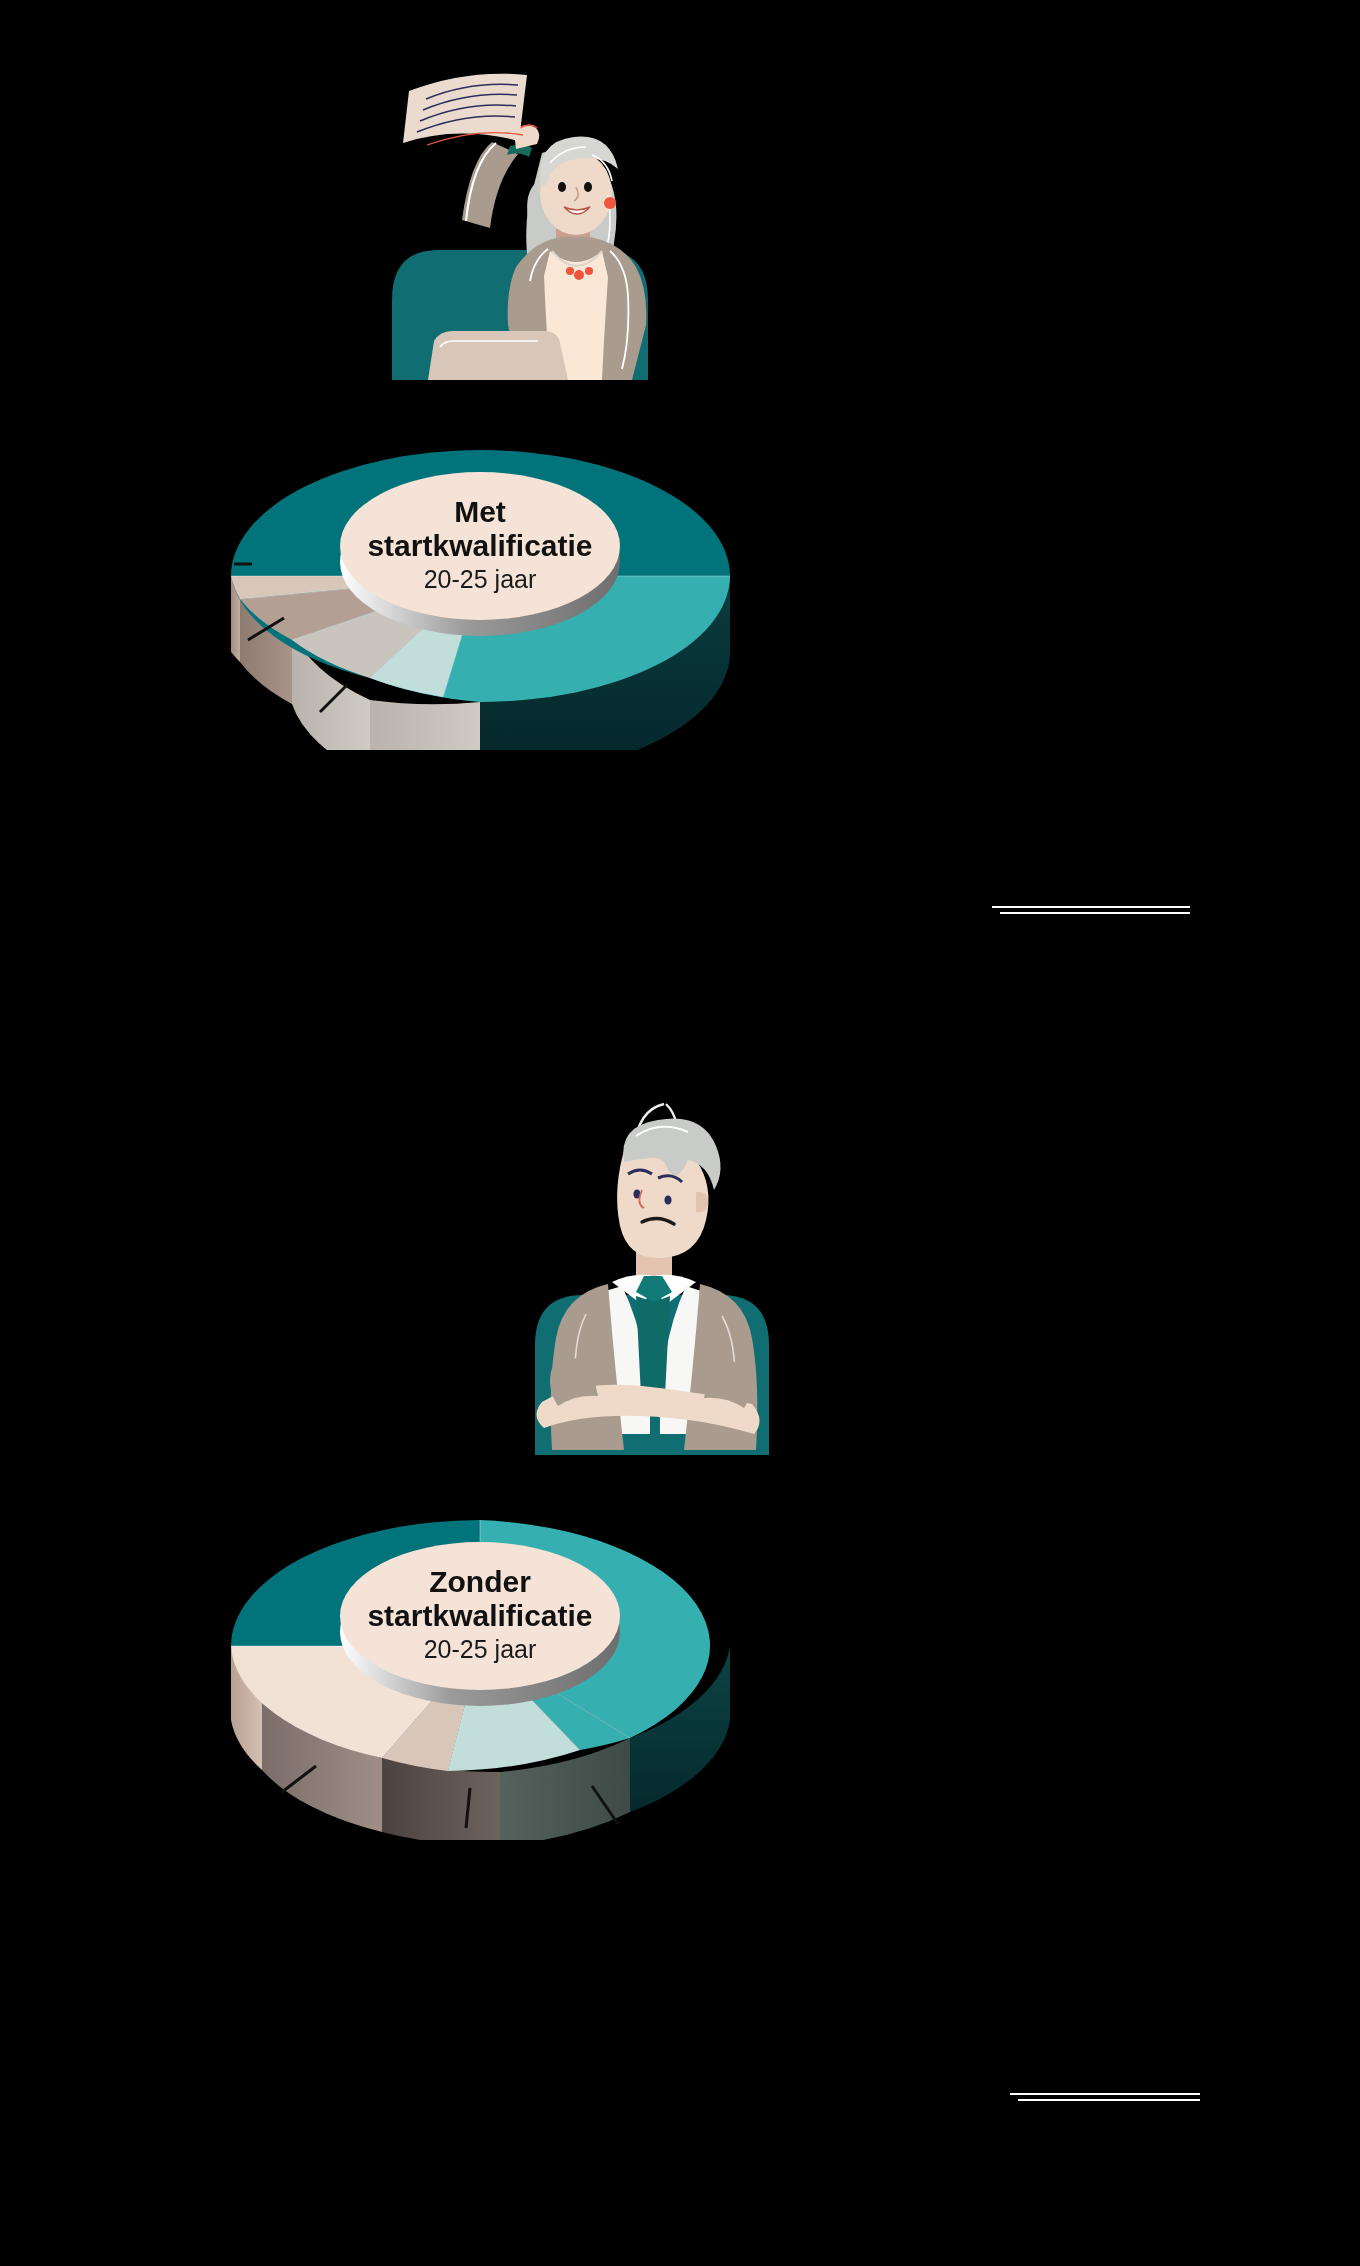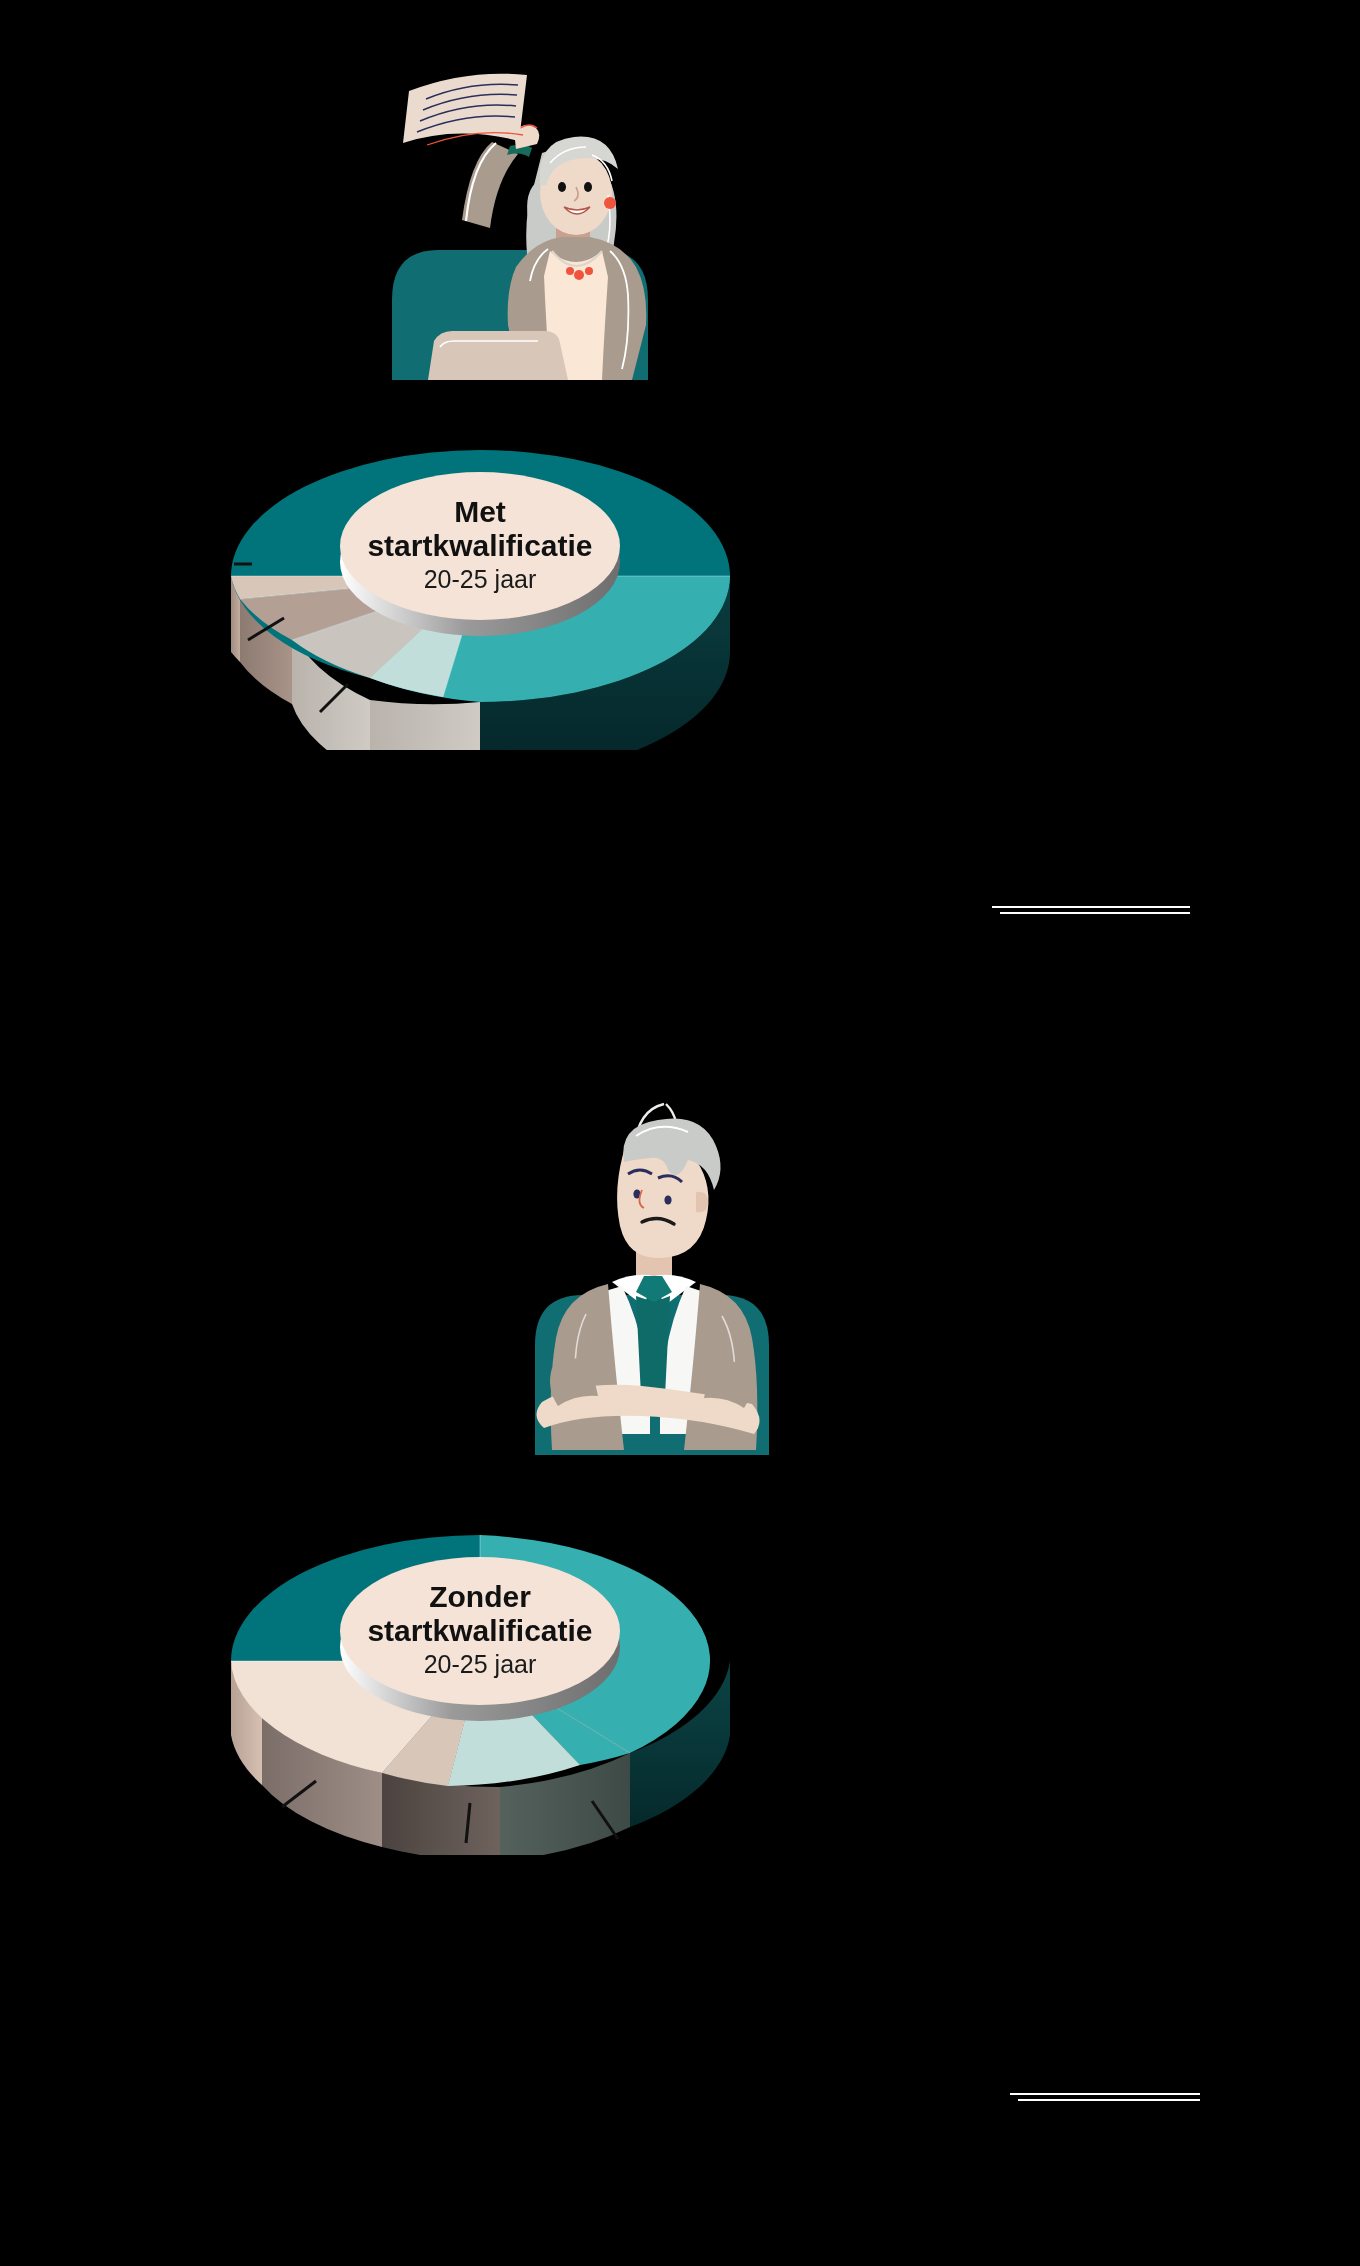--- a/index.html
+++ b/index.html
@@ -223,21 +223,21 @@
           <path d="M222 246 q16 28 12 78"></path>
         </g>
 
         <path d="M42 332 q36-22 100-16 q60 6 110 18 q14 16 2 30 q-54-16 -112-18 q-60-2 -98 12 q-14-12 -2-26 z" fill="#EFD9C8"></path>
 
         <path d="M52 298 q18-14 38-8 l8 36 q-22-2 -40 10 q-12-18 -6-38 z" fill="#A99B8D"></path>
         <path d="M250 300 q-18-14 -38-8 l-8 36 q22-2 40 10 q12-18 6-38 z" fill="#A99B8D"></path>
       </svg>
     </div>
 
-    <div class="chart-wrap" style="left:200px;top:375px;width:560px;height:420px;">
+    <div class="chart-wrap" style="left:200px;top:360px;width:560px;height:420px;">
       <svg width="560" height="420" viewBox="0 0 560 420">
         <defs>
           <linearGradient id="side2DarkTeal" x1="0" y1="0" x2="0" y2="1">
             <stop offset="0%" stop-color="#0c4446"></stop>
               <stop offset="100%" stop-color="#05292b"></stop>
           </linearGradient>
           <linearGradient id="side2Green" x1="0" y1="0" x2="1" y2="0">
             <stop offset="0%" stop-color="#55615c"></stop>
               <stop offset="100%" stop-color="#3e4a46"></stop>
           </linearGradient>

